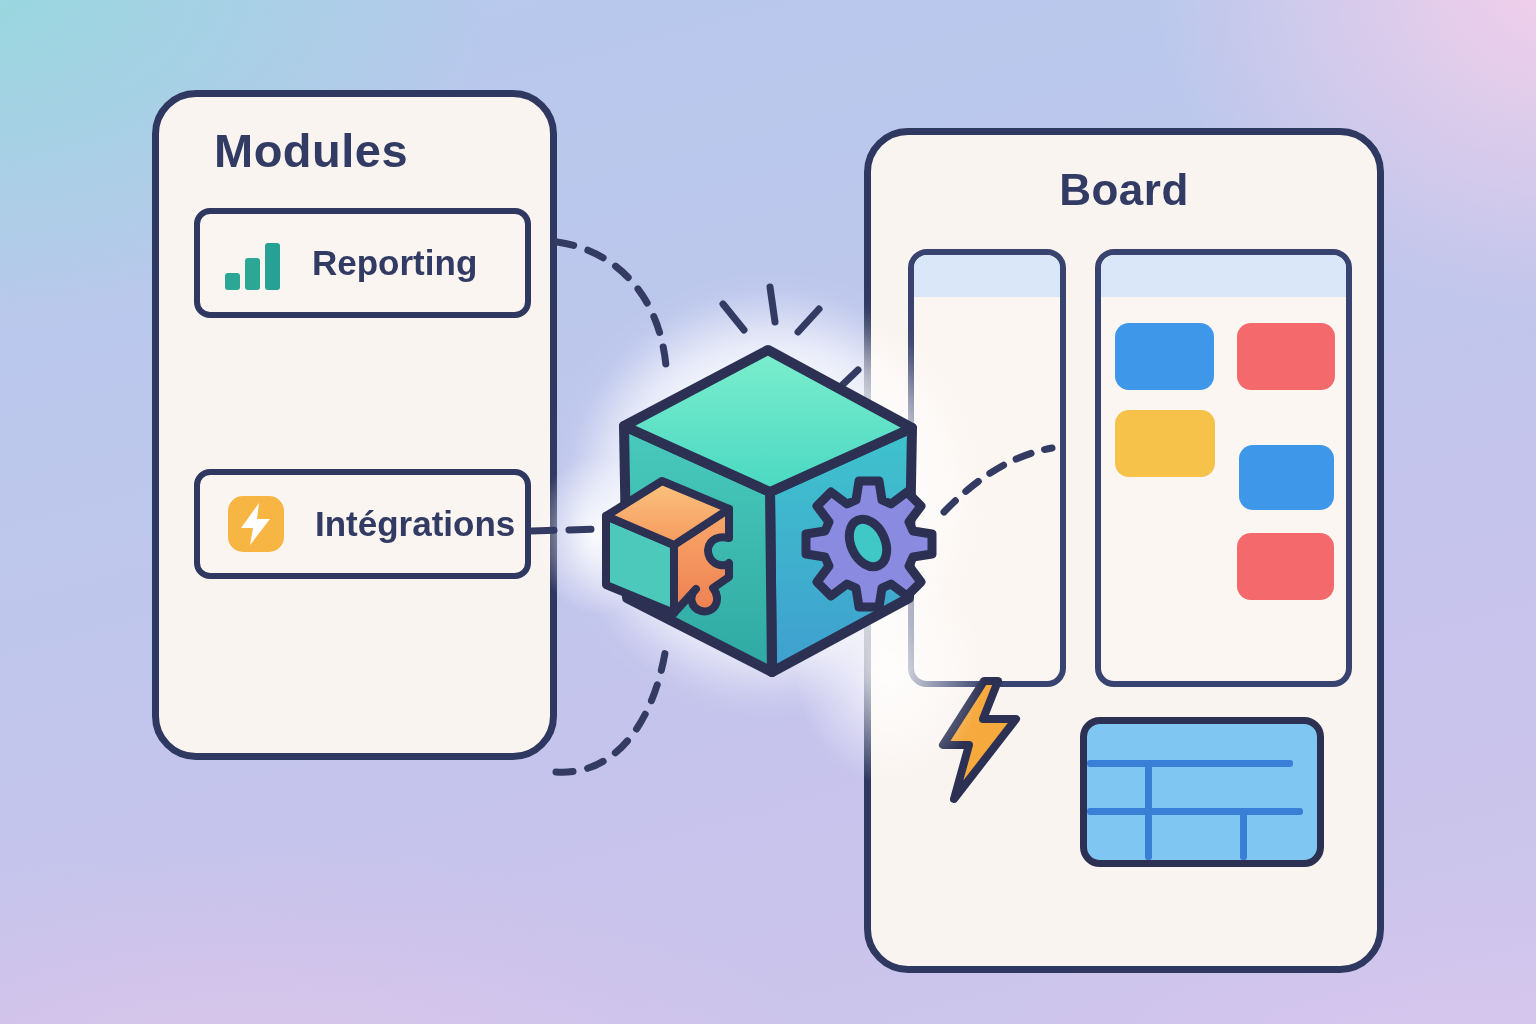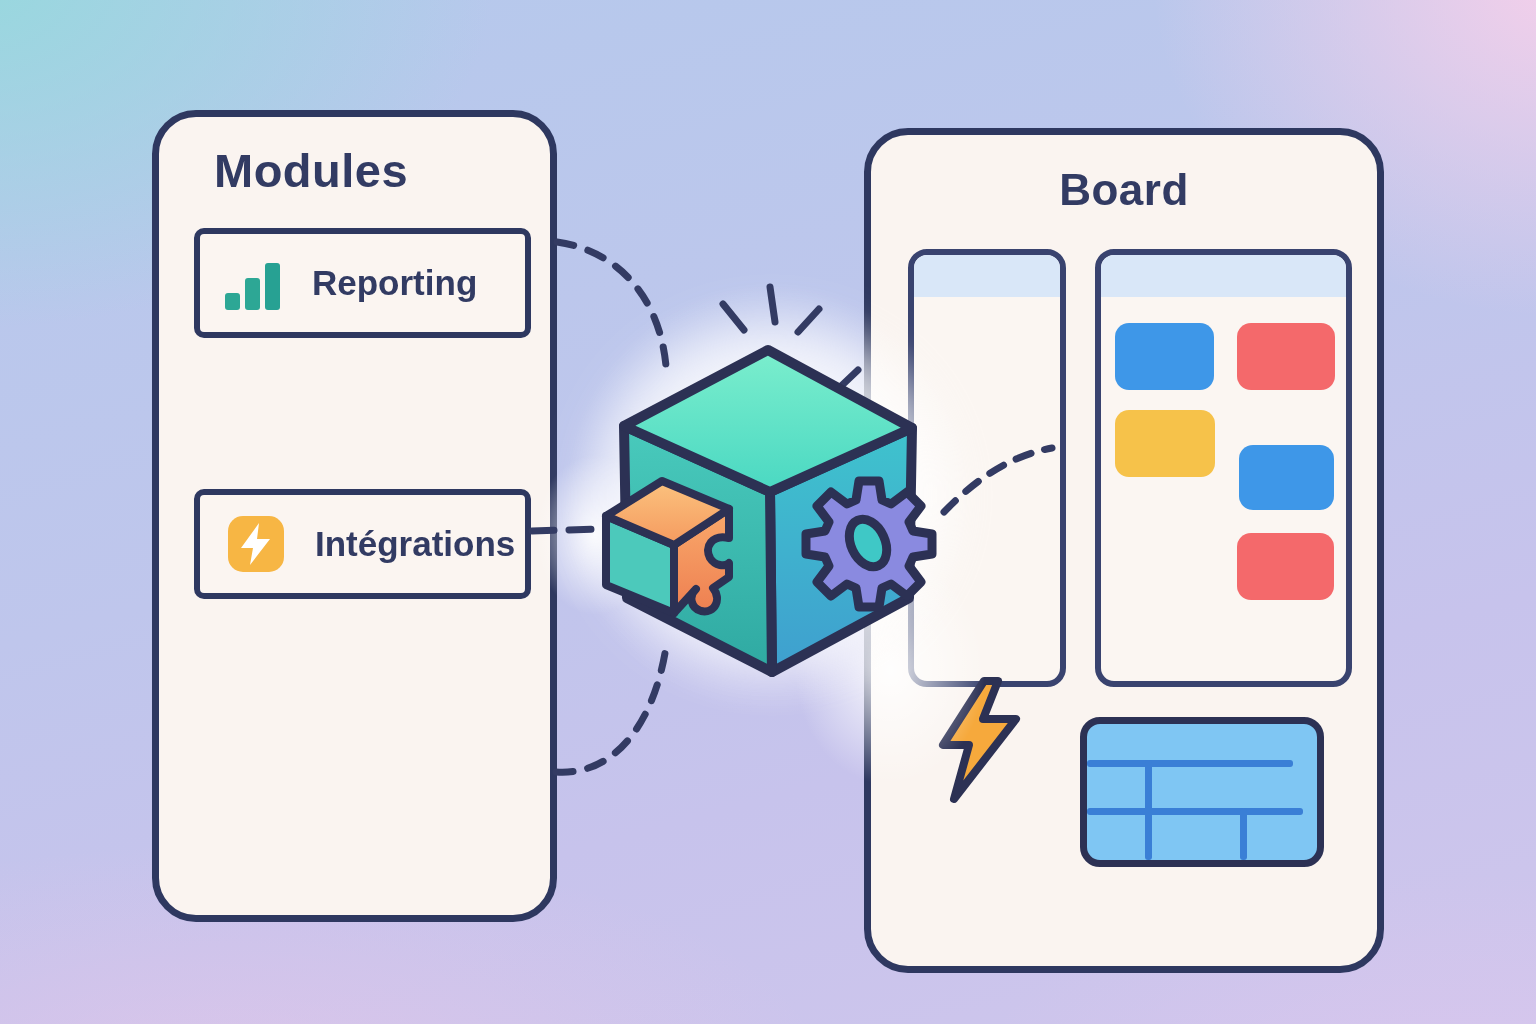--- a/index.html
+++ b/index.html
@@ -14,30 +14,30 @@
       radial-gradient(ellipse 55% 55% at -2% -2%, rgba(150,217,221,0.95), rgba(150,217,221,0) 62%),
       radial-gradient(ellipse 45% 55% at 102% -2%, rgba(248,208,234,0.95), rgba(248,208,234,0) 60%),
       radial-gradient(ellipse 60% 35% at 15% 105%, rgba(232,199,232,0.55), rgba(232,199,232,0) 65%),
       radial-gradient(ellipse 50% 35% at 95% 108%, rgba(222,198,238,0.6), rgba(222,198,238,0) 65%),
       linear-gradient(165deg, #b5c9ec 0%, #bfc6ec 45%, #c7c3ec 70%, #cfc6ec 100%);
   }
   .panel {
     position:absolute; background:#faf4f0;
     border:7px solid #2e3860; border-radius:44px;
   }
-  .panel-modules { left:152px; top:110px; width:405px; height:812px;text-decoration:underline; }
+  .panel-modules { left:152px; top:90px; width:405px; height:670px;text-decoration:underline; }
   .panel-board   { left:864px; top:128px; width:520px; height:845px; }
   .panel-title {
     position:absolute; color:#323b63; font-weight:800; letter-spacing:0.5px;
   }
   .modules-title { left:55px; top:26px; font-size:47px; }
   .board-title { left:0; right:0; top:30px; text-align:center; font-size:44px; }
   .module-item {
     position:absolute; left:35px; width:337px; height:110px;
-    border:6px solid #2e3860; border-radius:10px; background:#fbf5f1;
+    border:6px solid #2e3860; border-radius:16px; background:#fbf5f1;
     display:flex; align-items:center; padding-left:22px; gap:28px;
   }
   .module-label { color:#323b63; font-size:35px; font-weight:700; }
   .icon62 { width:62px; height:62px; flex:0 0 62px; }
   .board-col {
     position:absolute; top:114px; height:438px;
     border:6px solid #39436f; border-radius:19px; background:#fbf6f2; overflow:hidden;
   }
   .col-left  { left:37px;  width:158px; }
   .col-right { left:224px; width:257px; }

